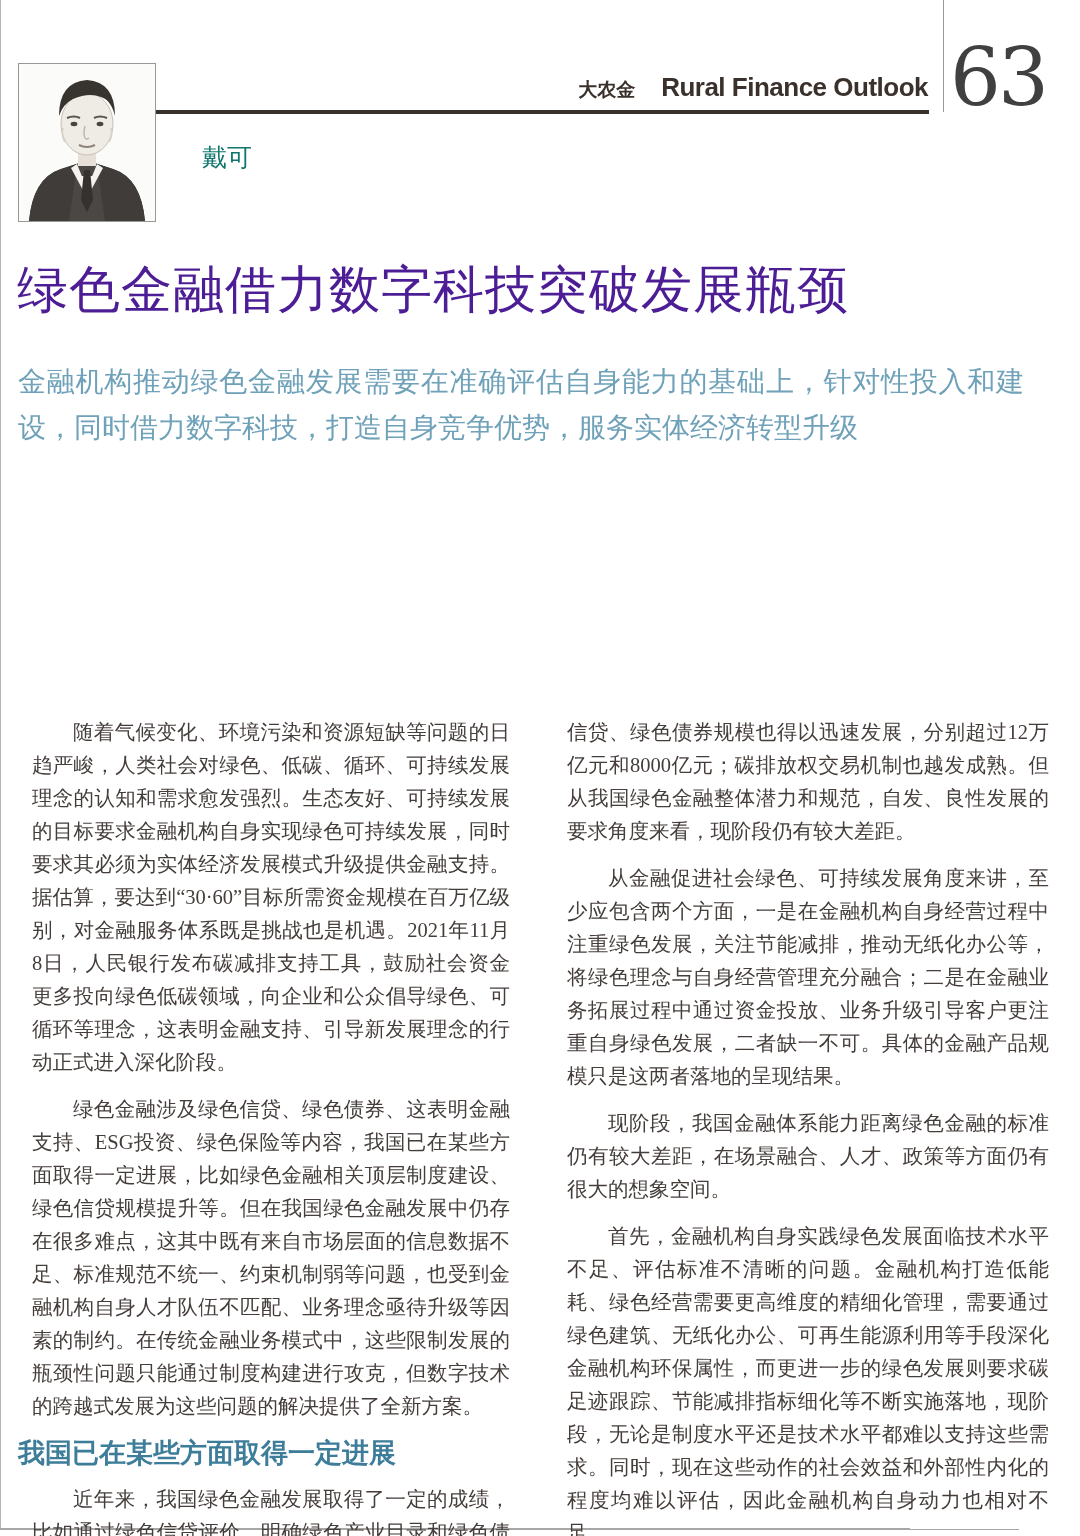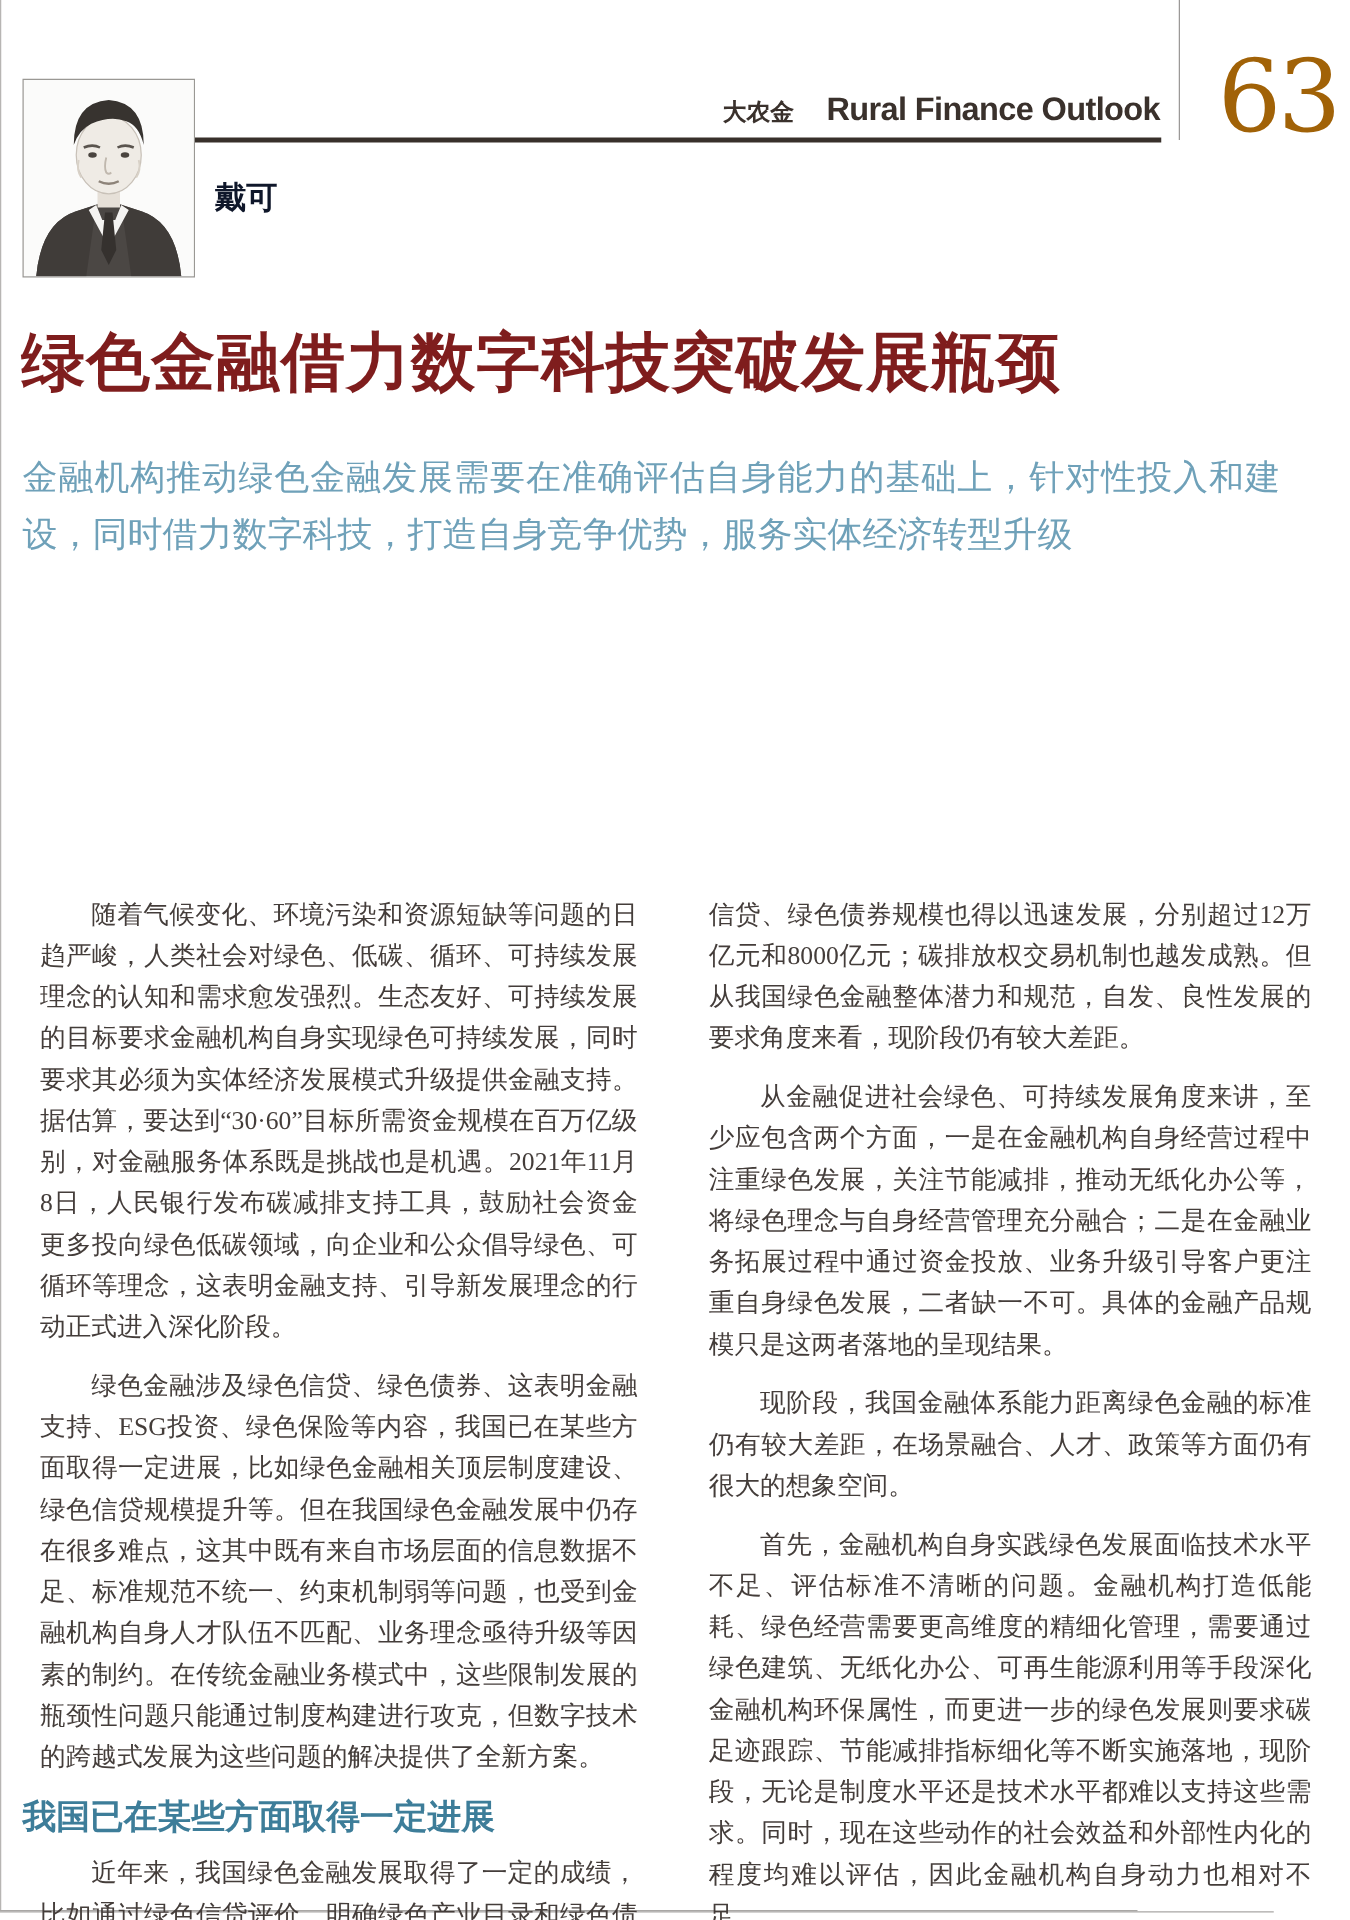--- a/index.html
+++ b/index.html
@@ -22,29 +22,29 @@
   .hdr-text{
     position:absolute;left:160px;top:72px;width:768px;text-align:right;
     white-space:nowrap;color:#3a312c;
   }
   .jcn{font-size:19px;font-weight:700;margin-right:26px;}
   .jen{font-size:26px;font-weight:700;letter-spacing:-0.5px;}
 
   .pagenum{
     position:absolute;left:950px;top:38px;width:120px;
     font-family:"DejaVu Serif",serif;font-size:80px;line-height:1;
-    color:#a16207;letter-spacing:-3px;text-align:right;
+    color:#404040;letter-spacing:-3px;
   }
 
-  .author-name{position:absolute;left:172px;top:141px;font-size:25px;font-weight:700;color:#0f172a;}
+  .author-name{position:absolute;left:202px;top:141px;font-size:25px;font-weight:400;color:#0f766e;}
   .author-aff{position:absolute;left:186px;top:180px;font-size:15px;line-height:21px;color:#4f4d4b;}
 
   .title{
     position:absolute;left:17px;top:256px;width:1040px;
-    font-size:51px;font-weight:700;letter-spacing:1px;color:#7f1d1d;
+    font-size:51px;font-weight:400;letter-spacing:1px;color:#4c1d95;
   }
   .subtitle{
     position:absolute;left:18px;top:359px;width:1006px;
     font-size:28px;line-height:46px;color:#6fa1b9;text-align:justify;
   }
 
   .columns{position:absolute;left:18px;top:702px;width:1045px;display:flex;}
   .col{width:506px;}
   .col.right{width:510px;margin-left:29px;}
   .body-p{

